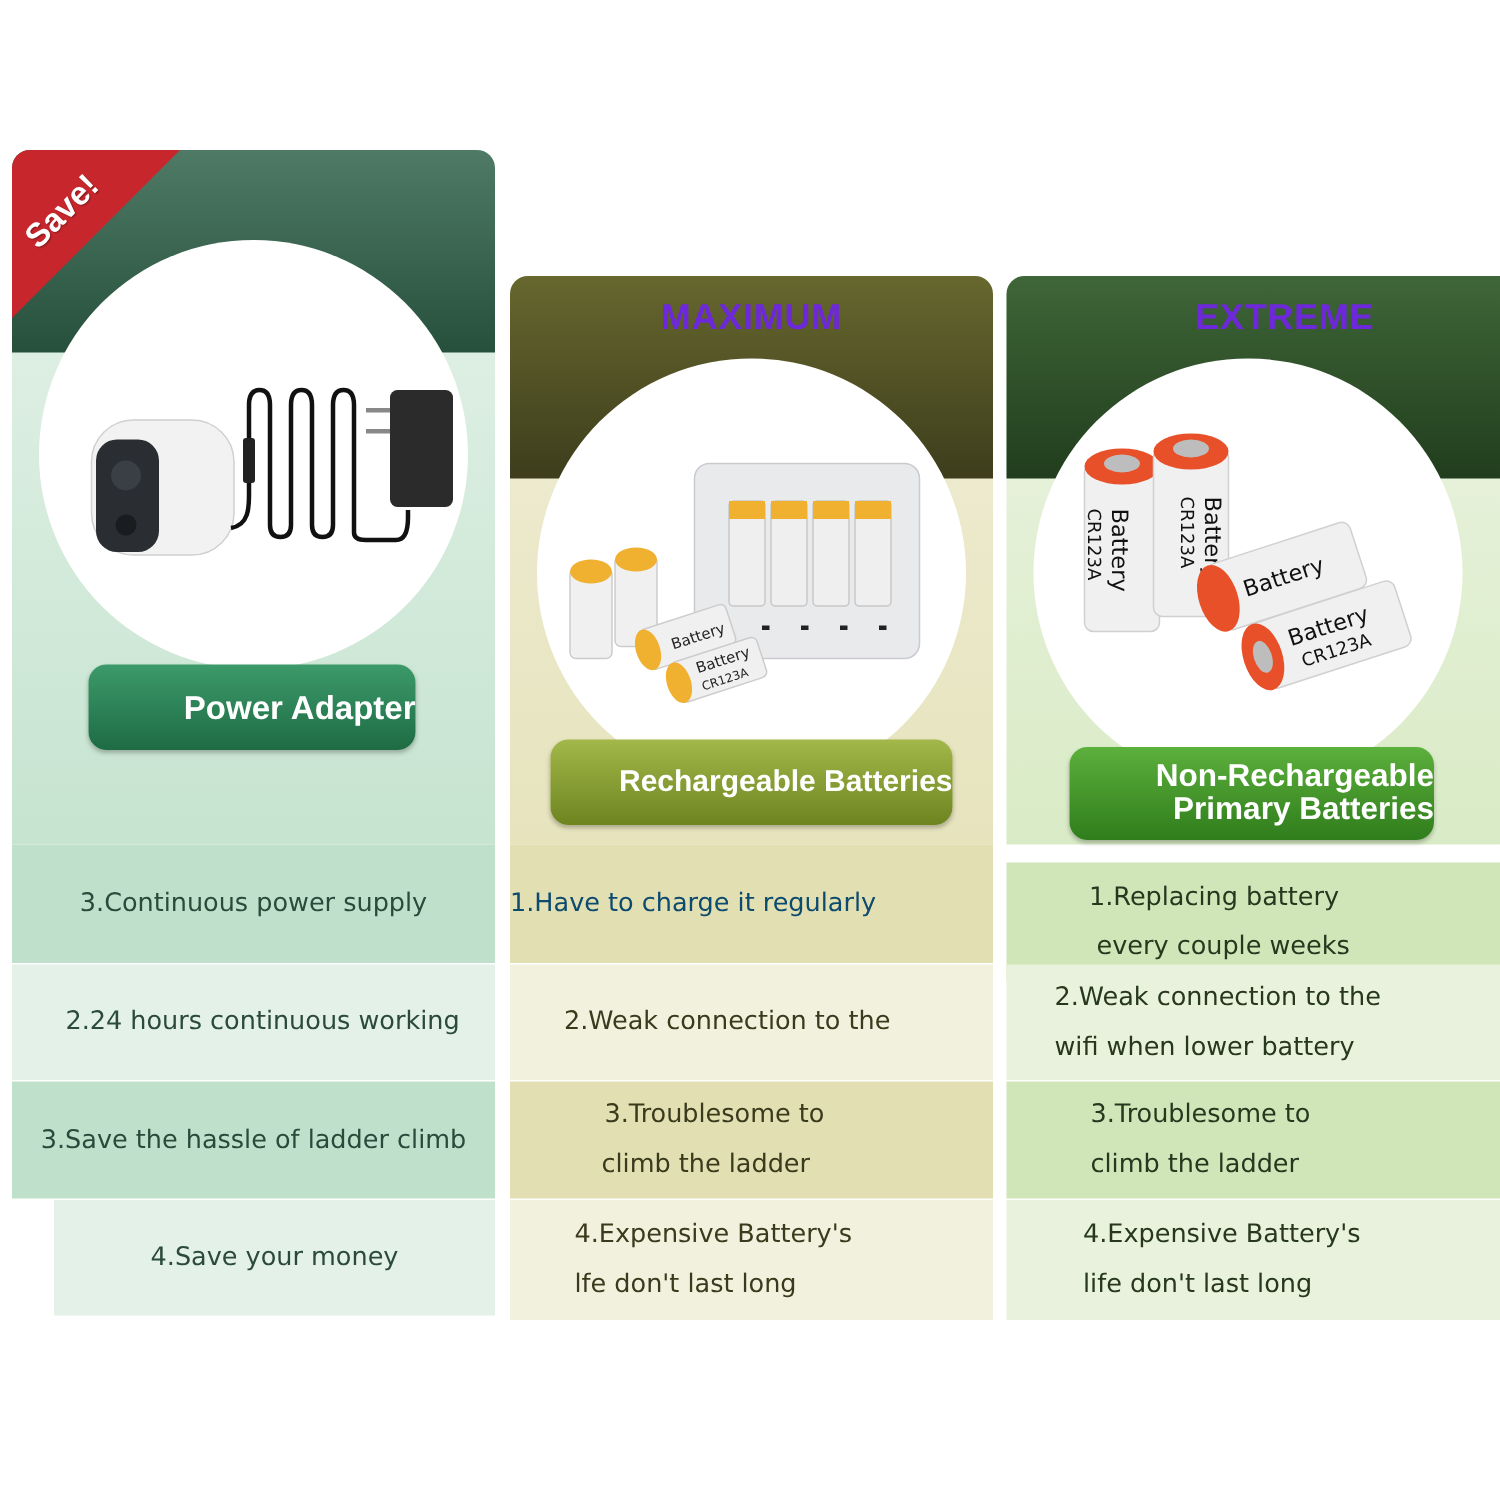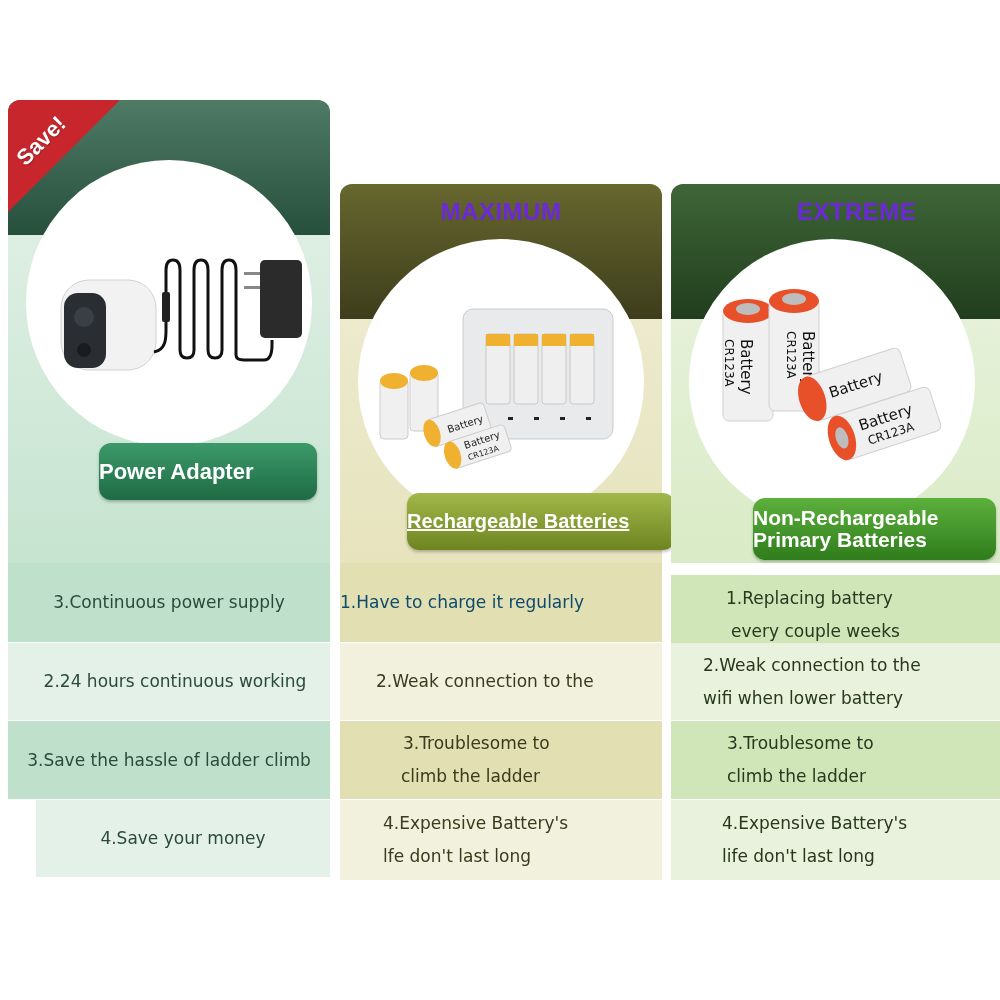--- a/index.html
+++ b/index.html
@@ -17,23 +17,22 @@
     }
     .col-title {
       position: absolute; left: 0; right: 0; text-align: center; color: #6d28d9;
       font-family: "Liberation Sans", sans-serif; font-weight: bold; font-size: 24px;
       letter-spacing: 0.5px;
     }
     .badge {
       position: absolute; border-radius: 12px; color: #ffffff; text-align: center;
       font-family: "Liberation Sans", sans-serif; font-weight: bold;
       box-shadow: 0 2px 3px rgba(0,0,0,0.25);
-      display: flex; flex-direction: column; justify-content: center; align-items: flex-start;
+      display: flex; flex-direction: column; justify-content: center; align-items: flex-end;
       line-height: 1.05;
-      margin-left: 40px;
     }
     .row {
       position: absolute; left: 0; right: 0; display: flex; flex-direction: column;
       justify-content: center; font-family: "DejaVu Sans", sans-serif; font-size: 17px;
       line-height: 33px;
     }
     .row span { display: block; white-space: nowrap; }
     .ribbon {
       position: absolute; left: 8px; top: 100px; width: 0; height: 0;
       border-top: 112px solid #c7262c; border-right: 112px solid transparent;
@@ -122,21 +121,21 @@
         <text x="90" y="191" font-size="10" font-family="DejaVu Sans, sans-serif" fill="#222">Battery</text>
       </g>
       <g transform="rotate(-18 120 210)">
         <rect x="92" y="194" width="60" height="28" rx="4" fill="#f0f0f0" stroke="#ccc"></rect>
         <ellipse cx="94" cy="208" rx="8" ry="14" fill="#f0b030"></ellipse>
         <text x="108" y="206" font-size="10" font-family="DejaVu Sans, sans-serif" fill="#222">Battery</text>
         <text x="108" y="218" font-size="8" font-family="DejaVu Sans, sans-serif" fill="#222">CR123A</text>
       </g>
     </svg>
   </div>
-  <div class="badge" style="left:27px; top:309px; width:268px; height:57px; background:linear-gradient(#a2b84a,#6e8420); font-size:20px;text-decoration:underline;">
+  <div class="badge" style="left:27px; top:309px; width:268px; height:57px; background:linear-gradient(#a2b84a,#6e8420); font-size:20px;">
     <span>Rechargeable Batteries</span>
   </div>
   <div class="row" style="top:379px; height:79px; background:#e2dfb2; color:#0c4a6e; align-items:flex-start;">
     <span>1.Have to charge it regularly</span>
   </div>
   <div class="row" style="top:459px; height:77px; background:#f2f1de; color:#3a3a1c; padding-left:36px; box-sizing:border-box;">
     <span>2.Weak connection to the</span>
   </div>
   <div class="row" style="top:537px; height:78px; background:#e2dfb2; color:#3a3a1c; padding-left:61px; box-sizing:border-box;">
     <span style="padding-left:2px;">3.Troublesome to</span>

